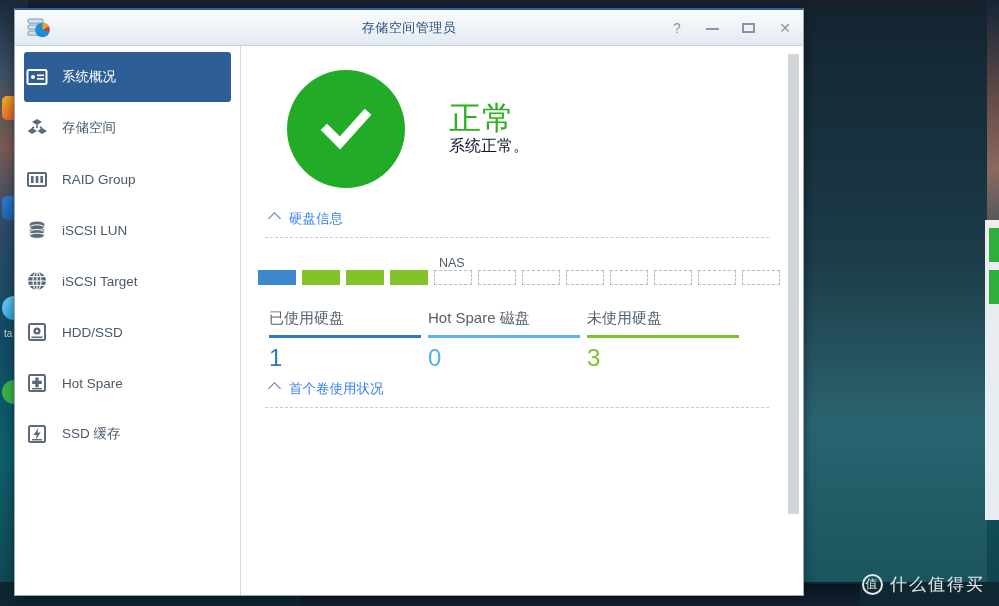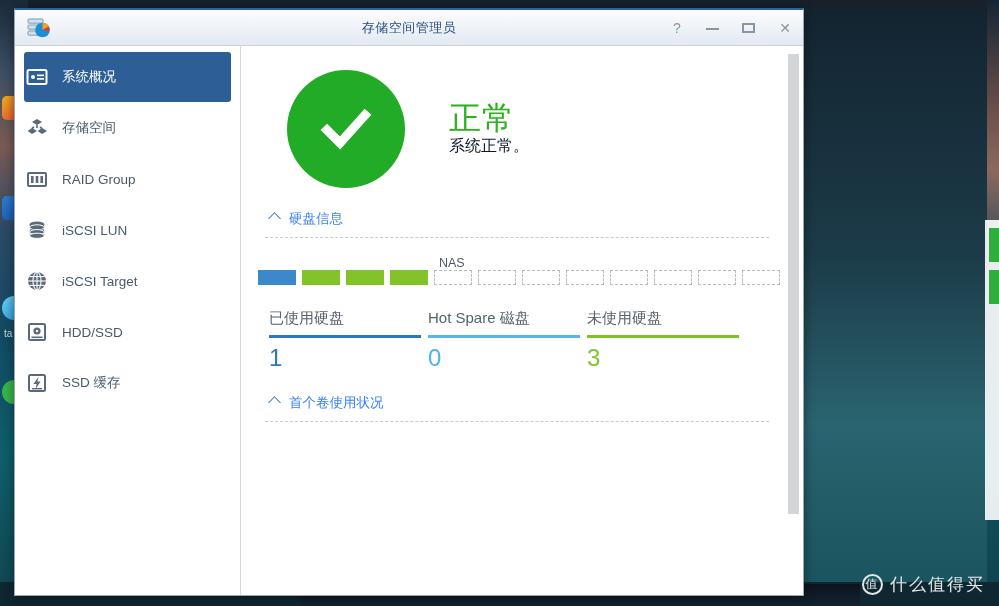--- a/index.html
+++ b/index.html
@@ -264,20 +264,30 @@
           <svg width="22" height="22" viewBox="0 0 22 22">
             <rect x="3" y="3" width="16" height="16" rx="1.5" fill="none" stroke="#5a6a7a" stroke-width="2"></rect>
             <circle cx="11" cy="10" r="3.6" fill="#5a6a7a"></circle>
             <circle cx="11" cy="10" r="1.2" fill="#ffffff"></circle>
             <rect x="5.5" y="15.5" width="11" height="1.6" fill="#5a6a7a"></rect>
           </svg>
         </span>
         <span class="nav-label">HDD/SSD</span>
       </div>
 
+      <div class="nav-item">
+        <span class="nav-ico">
+          <svg width="22" height="22" viewBox="0 0 22 22">
+            <rect x="3" y="3" width="16" height="16" rx="1.5" fill="none" stroke="#5a6a7a" stroke-width="2"></rect>
+            <path d="M9.3 5.6 h3.4 v3.1 h3.1 v3.4 h-3.1 v3.1 h-3.4 v-3.1 h-3.1 v-3.4 h3.1 z" fill="#5a6a7a"></path>
+            <rect x="6" y="16" width="10" height="1.4" fill="#5a6a7a"></rect>
+          </svg>
+        </span>
+        <span class="nav-label">Hot Spare</span>
+      </div>
 
       <div class="nav-item">
         <span class="nav-ico">
           <svg width="22" height="22" viewBox="0 0 22 22">
             <rect x="3" y="3" width="16" height="16" rx="1.5" fill="none" stroke="#5a6a7a" stroke-width="2"></rect>
             <path d="M12.6 4.8 L7.4 12 h3.2 l-1 5 L14.6 9.6 h-3.2 z" fill="#5a6a7a"></path>
             <rect x="6" y="16" width="10" height="1.4" fill="#5a6a7a"></rect>
           </svg>
         </span>
         <span class="nav-label">SSD 缓存</span>
@@ -336,21 +346,21 @@
               <div class="stat-value" style="color:#4ab4ea;">0</div>
             </div>
             <div class="stat">
               <div class="stat-label">未使用硬盘</div>
               <div class="stat-bar" style="background:#7dc328;"></div>
               <div class="stat-value" style="color:#7dc328;">3</div>
             </div>
           </div>
         </div>
 
-        <div class="section" style="margin-top:22px;">
+        <div class="section" style="margin-top:8px;">
           <div class="sec-head">
             <span class="chev"></span>
             <span>首个卷使用状况</span>
           </div>
           <div class="sec-rule"></div>
 
         </div>
 
       </div>
 

